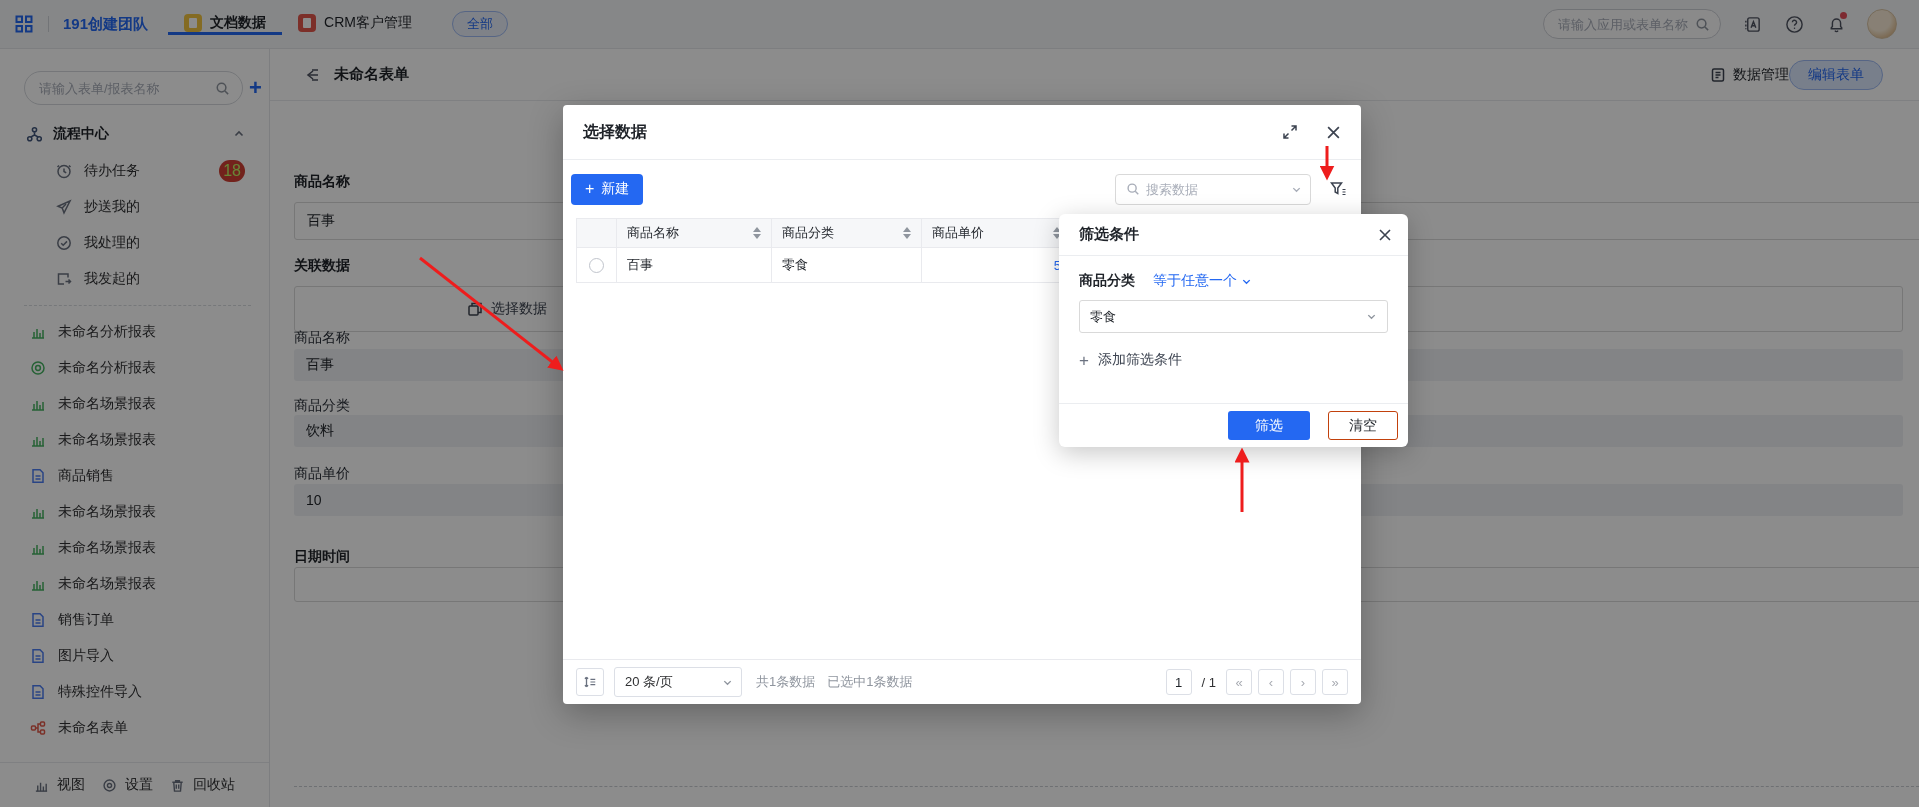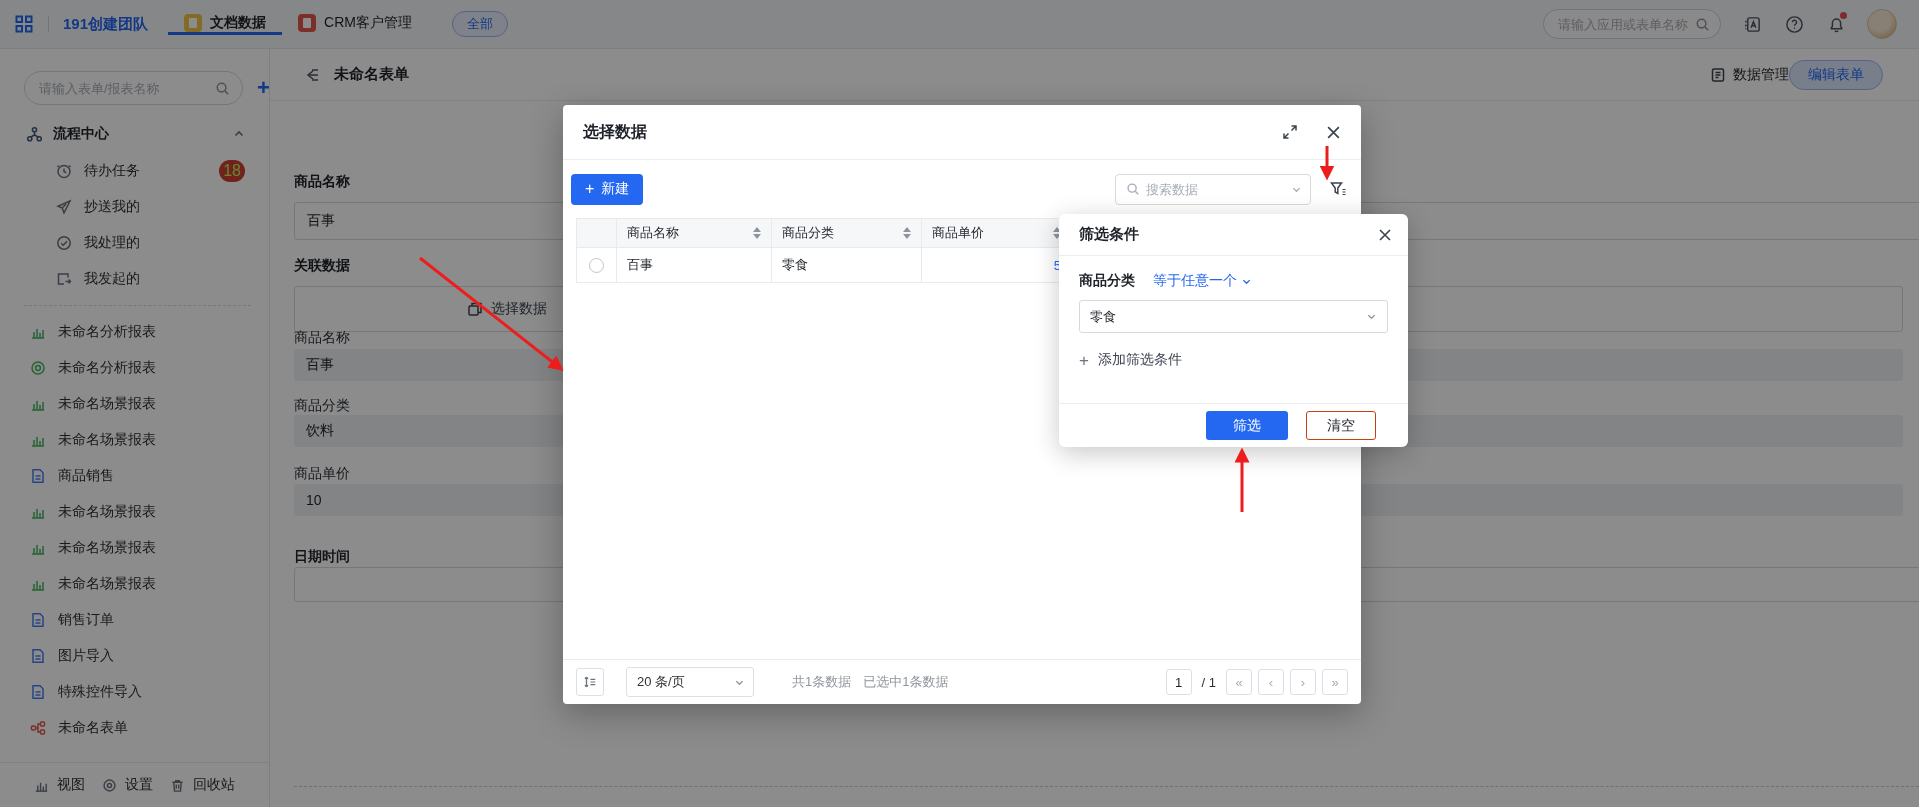--- a/index.html
+++ b/index.html
@@ -36,21 +36,21 @@
   .nav-search input::placeholder { color:#a8adb8; }
   .icon-btn { position:relative; width:22px; height:22px; display:flex; align-items:center; justify-content:center; cursor:pointer; color:#4e5360; }
   .bell-dot { position:absolute; top:-1px; right:0; width:7px; height:7px; background:#e34d59; border-radius:50%; }
   .avatar { width:30px; height:30px; border-radius:50%;
     background:radial-gradient(circle at 40% 35%, #f7ead5 0 45%, #ddb98c 80%, #c89a68 100%);
     border:1px solid #d8c3a4; cursor:pointer; }
 
   
   .sidebar { position:absolute; top:49px; left:0; bottom:0; width:270px; background:#fff;
     border-right:1px solid #e3e5e9; z-index:5; display:flex; flex-direction:column; }
-  .sb-search-row { display:flex; align-items:center; padding:22px 18px 10px 24px; gap:14px; }
+  .sb-search-row { display:flex; align-items:center; padding:22px 18px 10px 24px; gap:6px; }
   .sb-search { flex:1; height:34px; border:1px solid #d5d8dd; border-radius:17px; display:flex; align-items:center; padding:0 12px 0 14px; }
   .sb-search input { flex:1; border:none; outline:none; font-size:13px; color:#1f2329; background:transparent; font-family:inherit; min-width:0; }
   .sb-search input::placeholder { color:#a8adb8; }
   .sb-add { color:#2468f2; font-size:22px; line-height:20px; cursor:pointer; font-weight:bold; }
   .sb-group { height:38px; display:flex; align-items:center; gap:10px; padding:0 24px 0 26px; font-weight:bold; font-size:14px; cursor:pointer; }
   .sb-group .chev { margin-left:auto; color:#6b7280; }
   .sb-item { height:36px; display:flex; align-items:center; gap:12px; padding:0 24px 0 30px; font-size:14px; color:#303133; cursor:pointer; }
   .sb-item.indent { padding-left:56px; }
   .badge { margin-left:auto; min-width:22px; height:22px; border-radius:11px; background:#cf3f33; color:#bef264;
     font-size:16px; display:flex; align-items:center; justify-content:center; padding:0 4px; }
@@ -114,27 +114,27 @@
   .c0 { width:40px; justify-content:center; }
   .c1 { width:155px; } .c2 { width:150px; } .c3 { width:150px; } .c4 { flex:1; }
   .sort { margin-left:auto; display:flex; flex-direction:column; gap:2px; }
   .tri { width:0; height:0; border-left:4px solid transparent; border-right:4px solid transparent; }
   .tri.up { border-bottom:5px solid #8f959e; }
   .tri.dn { border-top:5px solid #8f959e; }
   .radio { width:15px; height:15px; border:1px solid #c0c4cc; border-radius:50%; background:#fff; cursor:pointer; }
   .price-cell { justify-content:flex-end; color:#2468f2; }
 
   .m-footer { position:absolute; left:0; right:0; bottom:0; height:45px; border-top:1px solid #e9eaee;
-    display:flex; align-items:center; padding:0 13px; gap:22px; }
+    display:flex; align-items:center; padding:0 13px; gap:10px; }
   .sq-btn { width:28px; height:28px; border:1px solid #dcdfe6; border-radius:3px; background:#fff;
     display:flex; align-items:center; justify-content:center; color:#6b7280; cursor:pointer; }
   .psize { width:128px; height:30px; border:1px solid #dcdfe6; border-radius:3px; display:flex; align-items:center;
     padding:0 8px 0 10px; font-size:13px; color:#303133; cursor:pointer; }
   .psize .chev { margin-left:auto; color:#8f959e; }
-  .m-count { font-size:13px; color:#8f959e; margin-left:16px; display:flex; gap:12px; }
+  .m-count { font-size:13px; color:#8f959e; margin-left:4px; display:flex; gap:12px; }
   .pager { margin-left:auto; display:flex; align-items:center; gap:6px; }
   .page-box { width:26px; height:26px; border:1px solid #dcdfe6; border-radius:3px; display:flex; align-items:center;
     justify-content:center; font-size:13px; color:#1f2329; }
   .page-total { font-size:13px; color:#303133; margin:0 4px; }
   .pg-btn { width:26px; height:26px; border:1px solid #dcdfe6; border-radius:3px; background:#fff; color:#a8abb2;
     font-size:13px; display:flex; align-items:center; justify-content:center; cursor:pointer; font-family:inherit; }
 
   
   .popover { position:absolute; left:1059px; top:214px; width:349px; height:233px; background:#fff; border-radius:6px;
     box-shadow:0 6px 26px rgba(0,0,0,0.22); z-index:70; }
@@ -143,21 +143,21 @@
   .p-close { margin-left:auto; color:#3c4350; cursor:pointer; }
   .p-row1 { margin:16px 20px 0; display:flex; align-items:center; gap:18px; }
   .p-field { font-weight:bold; font-size:14px; }
   .p-op { color:#2468f2; font-size:14px; display:flex; align-items:center; gap:4px; cursor:pointer; }
   .p-select { margin:10px 20px 0; height:33px; border:1px solid #d9d9d9; border-radius:3px; display:flex;
     align-items:center; padding:0 10px; font-size:13px; cursor:pointer; }
   .p-select .chev { margin-left:auto; color:#8f959e; }
   .p-add { margin:18px 20px 0; display:flex; align-items:center; gap:9px; font-size:14px; color:#3c4350; cursor:pointer; }
   .p-add .plus { font-size:17px; color:#6b7280; line-height:1; }
   .p-footer { position:absolute; left:0; right:0; bottom:0; height:44px; border-top:1px solid #ebedf0;
-    display:flex; align-items:center; justify-content:flex-end; gap:18px; padding-right:32px; }
+    display:flex; align-items:center; justify-content:flex-end; gap:18px; padding-right:10px; }
   .p-filter-btn { width:82px; height:29px; background:#2468f2; color:#fff; border:none; border-radius:3px;
     font-size:14px; cursor:pointer; font-family:inherit; }
   .p-clear-btn { width:70px; height:29px; background:#fff; color:#1f2329; border:1px solid #c2410c; border-radius:3px;
     font-size:14px; cursor:pointer; font-family:inherit; }
 
   
   .annotations { position:absolute; inset:0; z-index:80; pointer-events:none; }
 </style>
 </head>
 <body>

